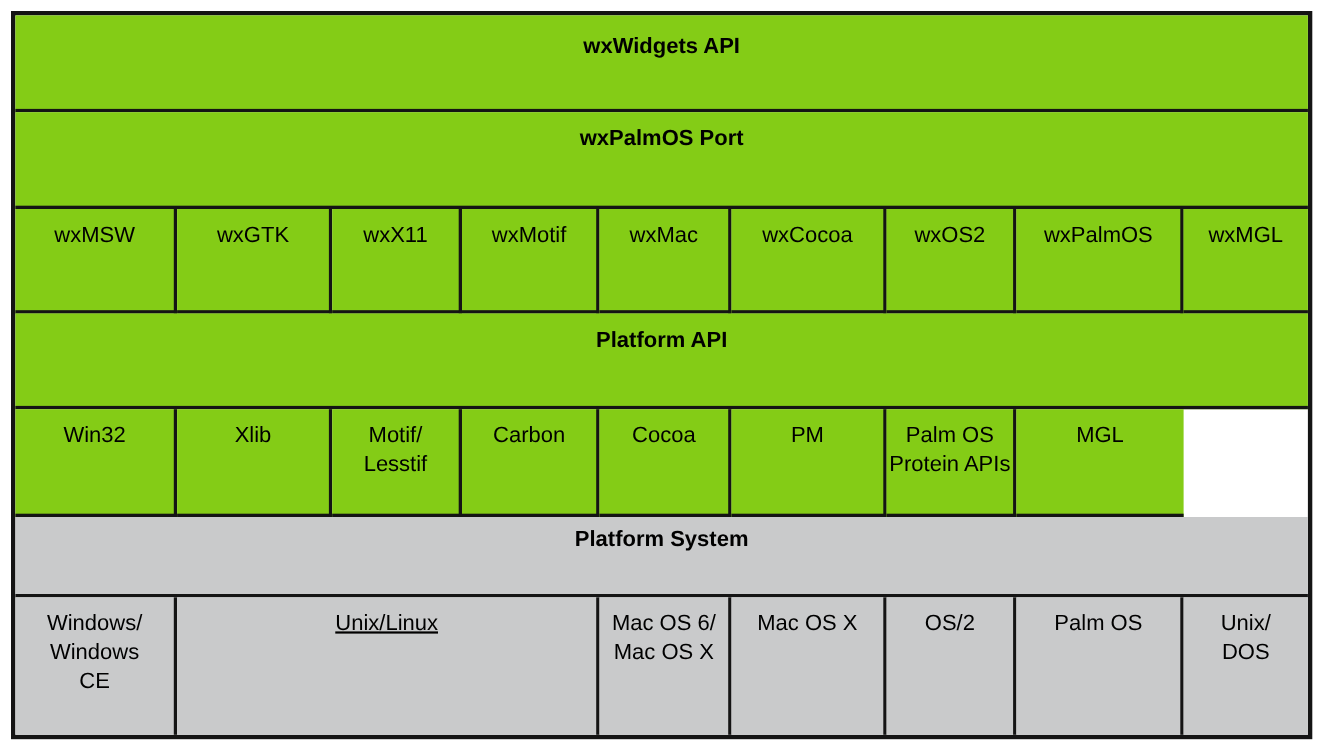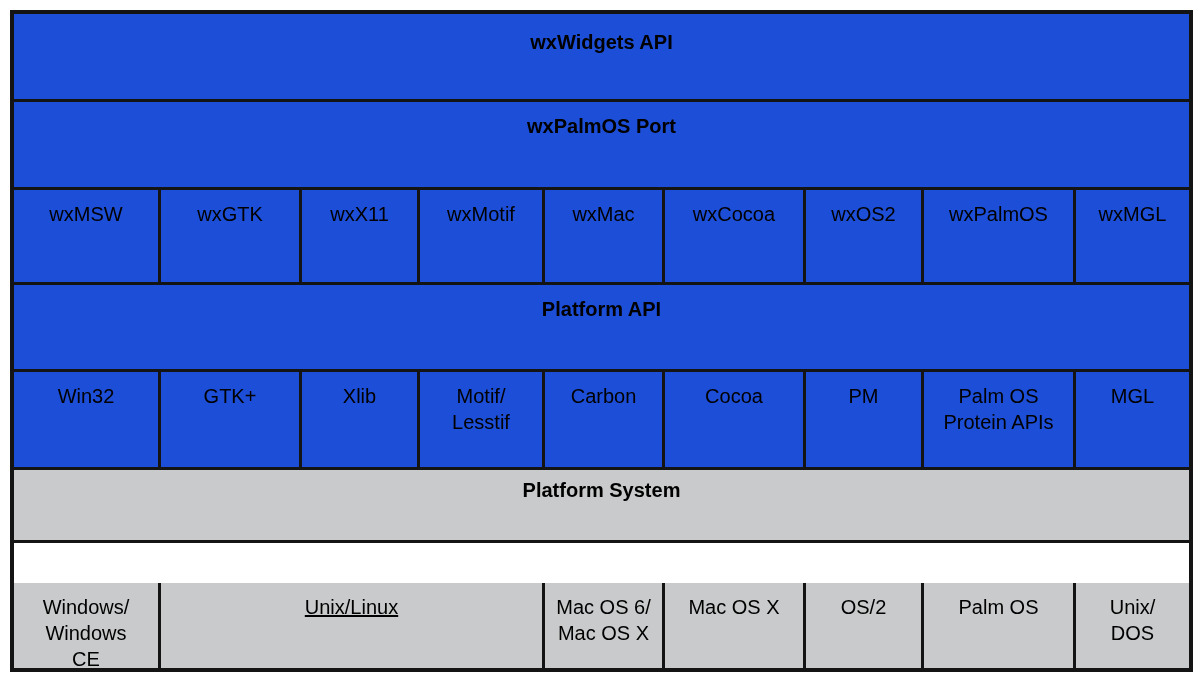--- a/index.html
+++ b/index.html
@@ -28,27 +28,27 @@
     border-right: 3px solid #141414;
     border-bottom: 3px solid #141414;
     display: flex;
     justify-content: center;
     align-items: flex-start;
     padding-top: 11px;
     text-align: center;
     font-size: 20px;
     line-height: 26px;
     white-space: pre-line;
-    background: #1d4ed8;
+    background: #84cc16;
   }
   .cell.header { font-weight: bold; grid-column: 1 / -1; border-right: none; }
   .cell.pad-lg { padding-top: 15px; }
   .cell.pad-sm { padding-top: 7px; }
   .cell.last-col { border-right: none; }
-  .cell.last-row { border-bottom: none; margin-top: 40px; }
+  .cell.last-row { border-bottom: none; }
   .cell.gray { background: #c9cacb; }
   .cell.span-3 { grid-column: span 3; text-decoration: underline; }
 </style>
 </head>
 <body>
 
 <div class="canvas">
   <div class="diagram">
 
     <div class="cell header pad-lg">wxWidgets API</div>
@@ -61,21 +61,20 @@
     <div class="cell">wxMotif</div>
     <div class="cell">wxMac</div>
     <div class="cell">wxCocoa</div>
     <div class="cell">wxOS2</div>
     <div class="cell">wxPalmOS</div>
     <div class="cell last-col">wxMGL</div>
 
     <div class="cell header">Platform API</div>
 
     <div class="cell">Win32</div>
-    <div class="cell">GTK+</div>
     <div class="cell">Xlib</div>
     <div class="cell">Motif/
 Lesstif</div>
     <div class="cell">Carbon</div>
     <div class="cell">Cocoa</div>
     <div class="cell">PM</div>
     <div class="cell">Palm OS
 Protein APIs</div>
     <div class="cell last-col">MGL</div>
 

